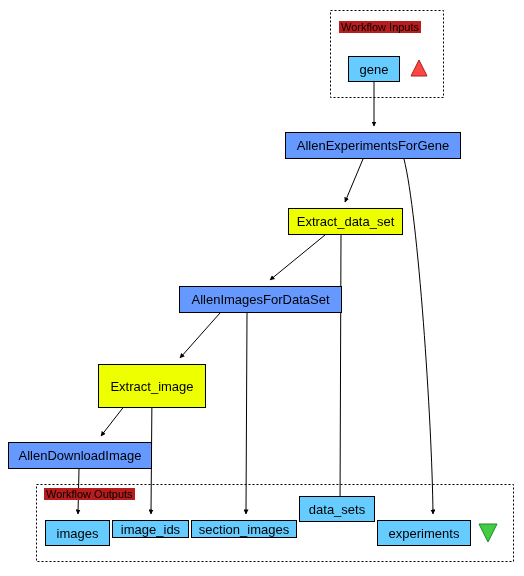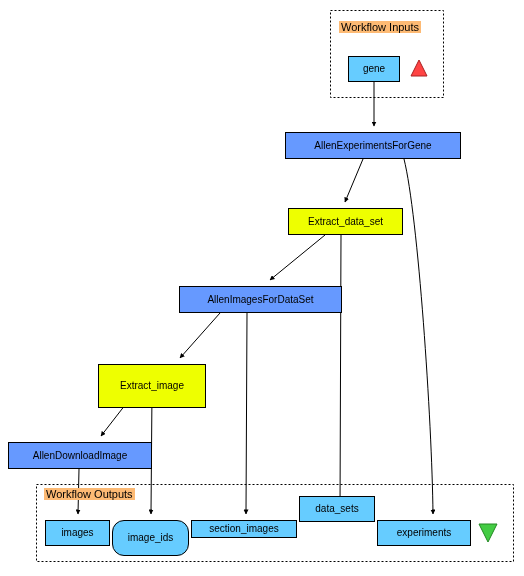--- a/index.html
+++ b/index.html
@@ -23,36 +23,36 @@
   .svg-layer {
     position: absolute;
     left: 0; top: 0;
     width: 524px;
     height: 576px;
   }
   .node {
     position: absolute;
     box-sizing: border-box;
     border: 1px solid #000000;
-    font-size: 10px;
+    font-size: 13px;
     line-height: 1;
     display: flex;
     align-items: center;
     justify-content: center;
     color: #000000;
     white-space: nowrap;
   }
   .node.blue   { background: #6699ff; }
   .node.yellow { background: #eeff00; }
   .node.cyan   { background: #66ccff; }
   .cluster-label {
     position: absolute;
     font-size: 11px;
     color: #000000;
-    background: #fdba74;
+    background: #b91c1c;
     padding: 0 2px;
     white-space: nowrap;
   }
 </style>
 </head>
 <body>
 
 <div id="canvas">
 
   <svg class="svg-layer" viewBox="0 0 524 576">
@@ -92,21 +92,21 @@
   <div class="node yellow" style="left:288px; top:208px; width:115px; height:27px;">Extract_data_set</div>
 
   <div class="node blue" style="left:179px; top:286px; width:163px; height:27px;">AllenImagesForDataSet</div>
 
   <div class="node yellow" style="left:98px; top:364px; width:108px; height:44px;">Extract_image</div>
 
   <div class="node blue" style="left:8px; top:442px; width:144px; height:27px;">AllenDownloadImage</div>
 
   <div class="node cyan" style="left:45px; top:520px; width:65px; height:26px;">images</div>
 
-  <div class="node cyan" style="left:112px; top:520px; width:77px; height:36px;border-radius:12px;">image_ids</div>
+  <div class="node cyan" style="left:112px; top:520px; width:77px; height:18px;">image_ids</div>
 
   <div class="node cyan" style="left:191px; top:520px; width:106px; height:18px;">section_images</div>
 
   <div class="node cyan" style="left:299px; top:496px; width:76px; height:26px;">data_sets</div>
 
   <div class="node cyan" style="left:377px; top:520px; width:94px; height:26px;">experiments</div>
 
 </div>
 
 </body></html>

